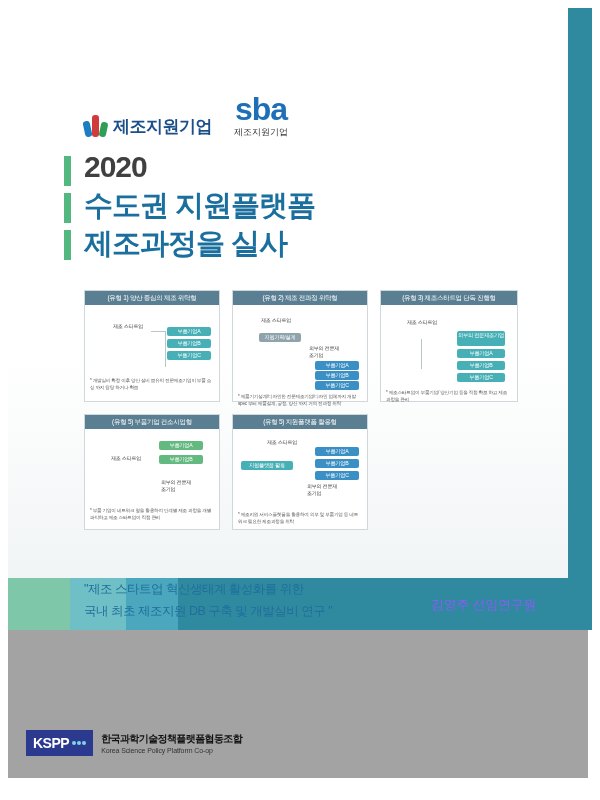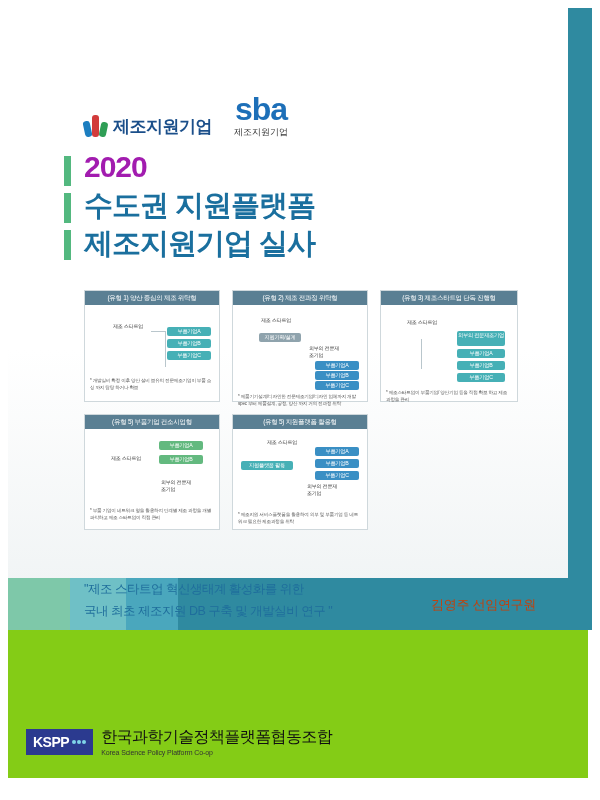--- a/index.html
+++ b/index.html
@@ -66,21 +66,21 @@
   .seoul-text{font-size:17px;color:#1b4f8a;font-weight:bold;letter-spacing:-0.5px;}
   .sba-logo{display:flex;flex-direction:column;align-items:center;}
   .sba-mark{font-size:32px;line-height:30px;font-weight:bold;color:#1d6fb8;letter-spacing:-1px;}
   .sba-sub{font-size:9px;color:#333;letter-spacing:0px;margin-top:2px;}
 
   
   .title{
     position:absolute;left:76px;top:140px;width:440px;
     color:#1c6f9a;font-weight:bold;letter-spacing:-1px;
   }
-  .title .l1{font-size:30px;line-height:38px;color:#a21caf;}
+  .title .l1{font-size:30px;line-height:38px;color:#404040;}
   .title .l2{font-size:29px;line-height:38px;color:#1a6f9e;}
   .title .l3{font-size:29px;line-height:38px;color:#1a6f9e;}
 
   
   .diagram{
     position:absolute;left:76px;top:282px;width:432px;height:244px;
   }
   .dbox{
     position:absolute;background:#ffffff;border:1px solid #cfd8dc;
   }
@@ -107,37 +107,37 @@
     position:absolute;width:14px;height:18px;
   }
   .line{position:absolute;background:#b9c6cc;}
 
   
   .quote{
     position:absolute;left:76px;top:570px;width:420px;
     color:#1f6e9c;font-size:12.5px;line-height:22px;letter-spacing:-0.5px;
   }
   .author{
-    position:absolute;right:56px;bottom:164px;color:#c2410c;font-size:13px;letter-spacing:-0.3px;
+    position:absolute;right:56px;bottom:164px;color:#8b5cf6;font-size:13px;letter-spacing:-0.3px;
   }
 
   
   .footer{
-    position:absolute;left:0;right:4px;bottom:0;height:148px;background:#84cc16;
+    position:absolute;left:0;right:4px;bottom:0;height:148px;background:#a3a3a3;
   }
   .footer-inner{
     position:absolute;left:18px;bottom:22px;display:flex;align-items:center;gap:8px;
   }
   .kspp-badge{
     background:#2b3a8f;color:#fff;font-weight:bold;font-size:14px;
     padding:5px 7px;letter-spacing:-0.5px;display:flex;align-items:center;gap:3px;
   }
   .kspp-dots{display:flex;gap:1px;align-items:center;}
   .kspp-dots i{display:block;width:4px;height:4px;border-radius:50%;background:#7fd4e8;}
-  .kspp-text .kr{font-size:16px;color:#111;font-weight:normal;letter-spacing:-0.6px;}
+  .kspp-text .kr{font-size:10px;color:#111;font-weight:bold;letter-spacing:-0.6px;}
   .kspp-text .en{font-size:7px;color:#333;letter-spacing:-0.1px;margin-top:1px;}
 </style>
 </head>
 <body>
 
 <div class="page">
   <div class="frame">
     <div class="sheet">
 
       <div class="bg-top"></div>
@@ -164,21 +164,21 @@
         </div>
       </div>
 
       <div class="accent accent1"></div>
       <div class="accent accent2"></div>
       <div class="accent accent3"></div>
 
       <div class="title">
         <div class="l1">2020</div>
         <div class="l2">수도권 지원플랫폼</div>
-        <div class="l3">제조지원기업 실사</div>
+        <div class="l3">제조과정을 실사</div>
       </div>
 
       <div class="diagram">
 
         <div class="dbox" style="left:0;top:0;width:134px;height:110px;">
           <div class="dhead">(유형 1) 양산 중심의 제조 위탁형</div>
           <div class="dbody">
             <div class="person" style="left:8px;top:14px;"></div>
             <div class="lbl" style="left:28px;top:18px;">제조 스타트업</div>
             <div class="line" style="left:66px;top:26px;width:14px;height:1px;"></div>

